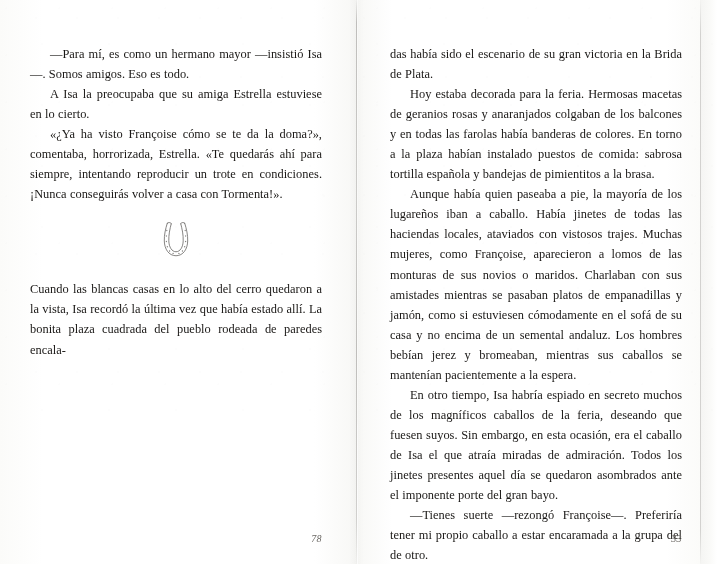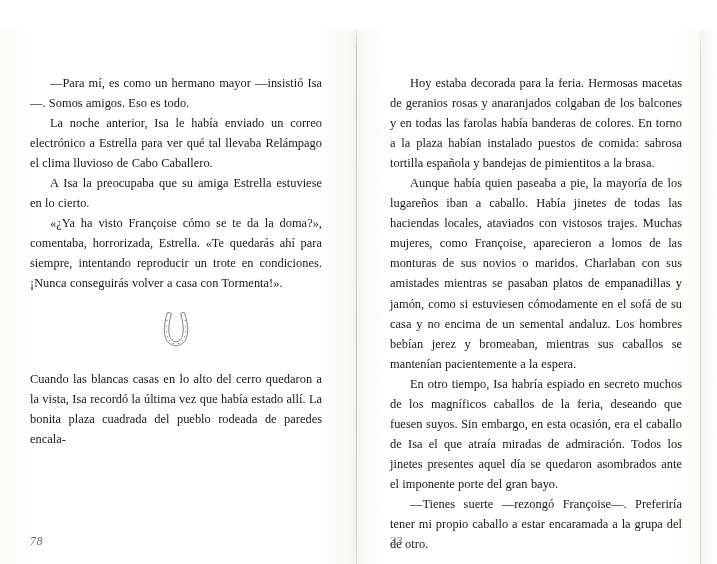--- a/index.html
+++ b/index.html
@@ -14,21 +14,20 @@
     font-family: "Liberation Serif", "DejaVu Serif", serif;
     color: #1c1a18;
     -webkit-font-smoothing: antialiased;
   }
 
   #spread {
     position: relative;
     width: 717px;
     height: 424px;
     background: #fdfdfc;
-    margin-top: 29px;
   }
 
   
   #paper-left {
     position: absolute;
     left: 0; top: 0;
     width: 357px; height: 564px;
     background:
       linear-gradient(to right, #fbfbf9 0%, #ffffff 12%, #ffffff 88%, #f7f7f5 100%);
   }
@@ -125,24 +124,24 @@
     align-items: center;
     justify-content: center;
   }
   .horseshoe-icon {
     display: block;
     opacity: 0.82;
   }
 
   .folio {
     position: absolute;
-    bottom: 44px;
+    bottom: 20px;
     width: 292px;
-    text-align: left;
-    font-size: 12px;
+    text-align: right;
+    font-size: 10px;
     font-style: italic;
     color: #6a6763;
     letter-spacing: 0.4px;
   }
   #page-left .folio  { left: 30px; }
   #page-right .folio { left: 32px; }
 
   
   #grain {
     position: absolute;
@@ -162,21 +161,20 @@
 <div id="spread">
 
   <div id="paper-left"></div>
   <div id="paper-right"></div>
   <div id="paper-outer-right"></div>
 
   <div class="page" id="page-left">
     <div class="textblock">
 
       <p class="para">—Para mí, es como un hermano mayor —insistió Isa—. Somos amigos. Eso es todo.</p>
-      <p class="para">La noche anterior, Isa le había enviado un correo electrónico a Estrella para ver qué tal llevaba Relámpago el clima lluvioso de Cabo Caballero.</p>
       <p class="para">A Isa la preocupaba que su amiga Estrella estuviese en lo cierto.</p>
       <p class="para">«¿Ya ha visto Françoise cómo se te da la doma?», comentaba, horrorizada, Estrella. «Te quedarás ahí para siempre, intentando reproducir un trote en condiciones. ¡Nunca conseguirás volver a casa con Tormenta!».</p>
 
       <div class="ornament-wrap">
         <svg class="horseshoe-icon" width="30" height="38" viewBox="0 0 60 76" aria-hidden="true">
           <g fill="none" stroke="#3a3734" stroke-width="1.5" stroke-linecap="round">
 
             <path d="M12.5 4.5
                      C 9 16, 6.2 28, 6.6 40
                      C 7 56, 15.5 69.5, 30 69.5
@@ -213,20 +211,21 @@
       </div>
 
       <p class="para noindent">Cuando las blancas casas en lo alto del cerro quedaron a la vista, Isa recordó la última vez que había estado allí. La bonita plaza cuadrada del pueblo rodeada de paredes encala-</p>
     </div>
 
     <div class="folio">78</div>
   </div>
 
   <div class="page" id="page-right">
     <div class="textblock">
+      <p class="para noindent">das había sido el escenario de su gran victoria en la Brida de Plata.</p>
       <p class="para">Hoy estaba decorada para la feria. Hermosas macetas de geranios rosas y anaranjados colgaban de los balcones y en todas las farolas había banderas de colores. En torno a la plaza habían instalado puestos de comida: sabrosa tortilla española y bandejas de pimientitos a la brasa.</p>
       <p class="para">Aunque había quien paseaba a pie, la mayoría de los lugareños iban a caballo. Había jinetes de todas las haciendas locales, ataviados con vistosos trajes. Muchas mujeres, como Françoise, aparecieron a lomos de las monturas de sus novios o maridos. Charlaban con sus amistades mientras se pasaban platos de empanadillas y jamón, como si estuviesen cómodamente en el sofá de su casa y no encima de un semental andaluz. Los hombres bebían jerez y bromeaban, mientras sus caballos se mantenían pacientemente a la espera.</p>
       <p class="para">En otro tiempo, Isa habría espiado en secreto muchos de los magníficos caballos de la feria, deseando que fuesen suyos. Sin embargo, en esta ocasión, era el caballo de Isa el que atraía miradas de admiración. Todos los jinetes presentes aquel día se quedaron asombrados ante el imponente porte del gran bayo.</p>
       <p class="para">—Tienes suerte —rezongó Françoise—. Preferiría tener mi propio caballo a estar encaramada a la grupa del de otro.</p>
     </div>
 
     <div class="folio">33</div>
   </div>
 
   <div id="gutter-shadow"></div>

